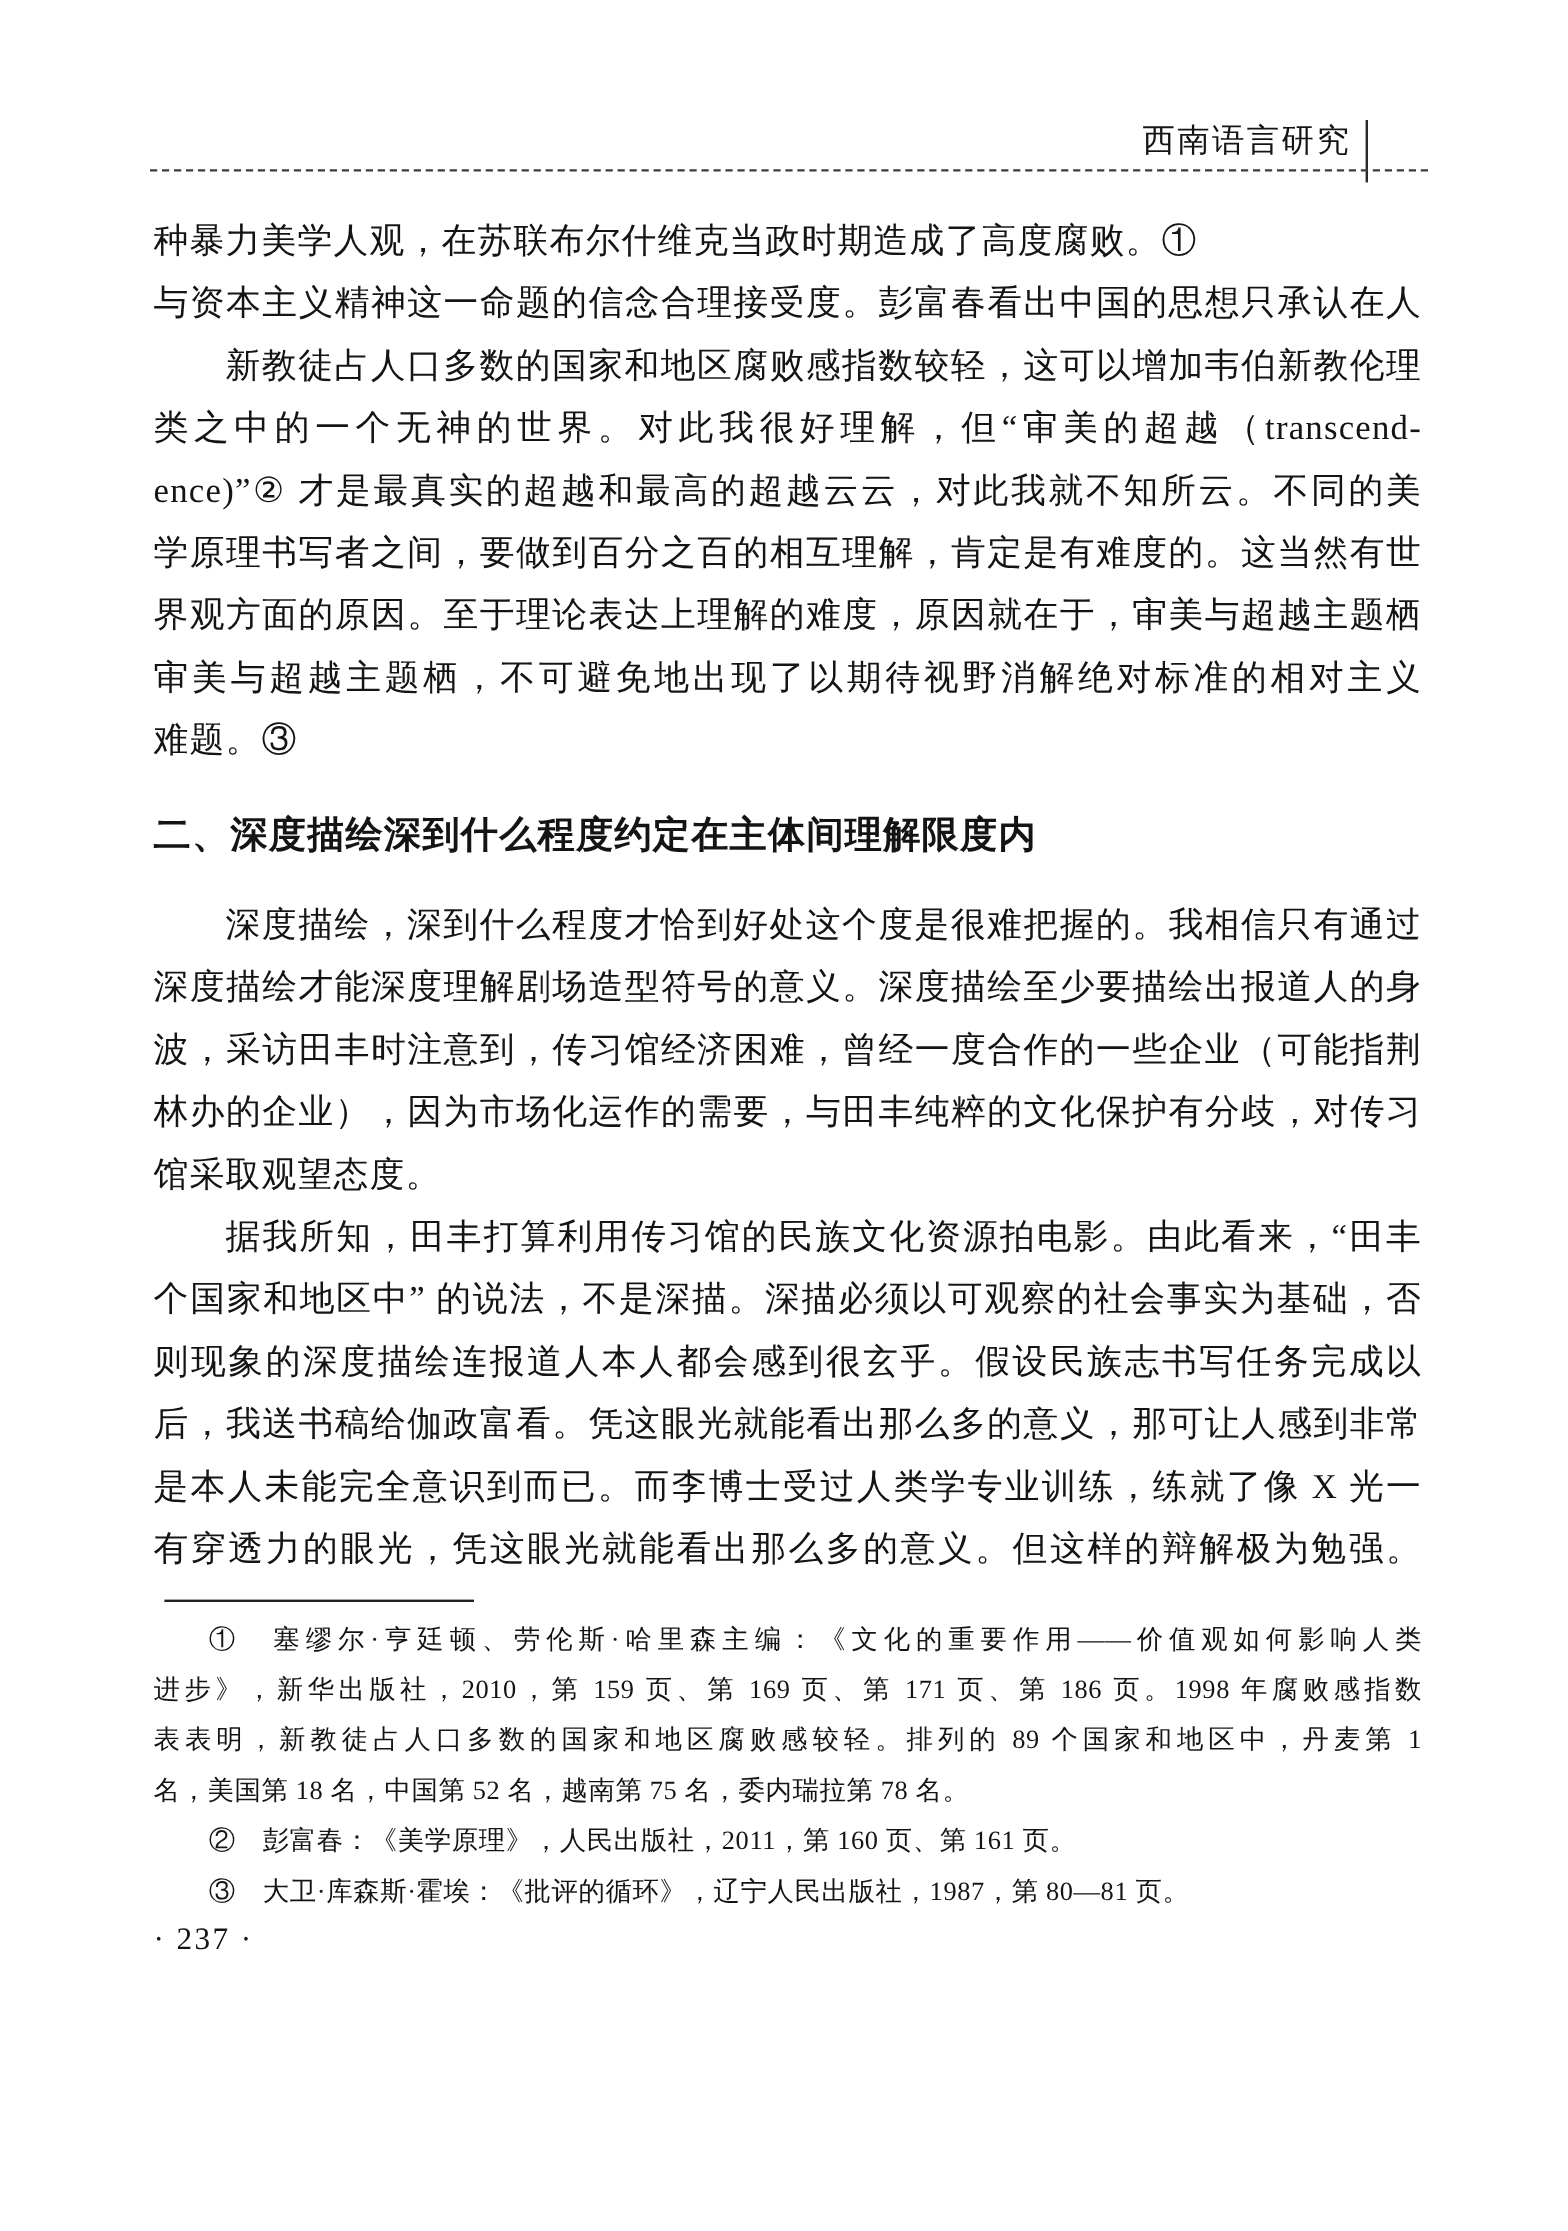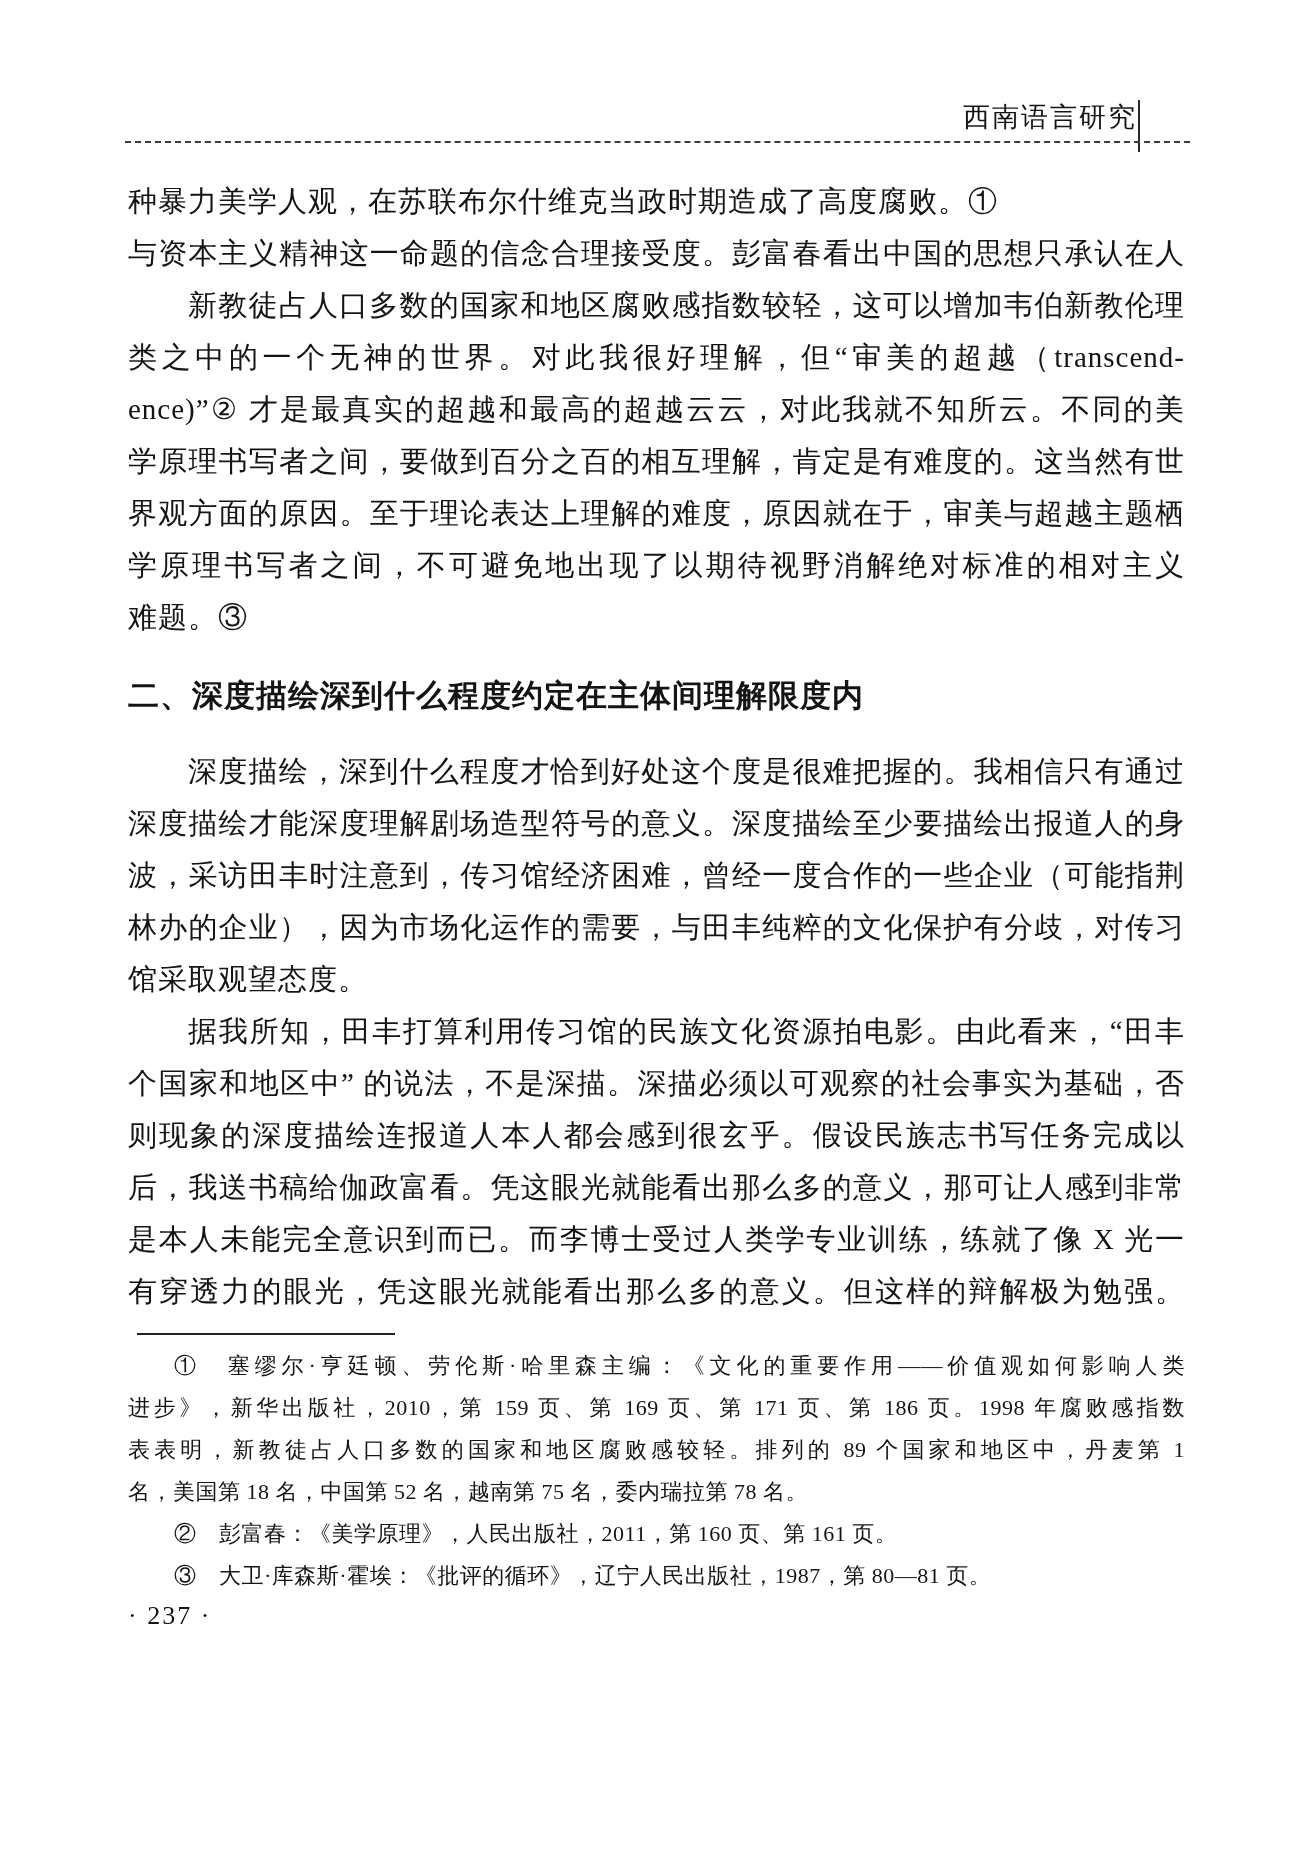--- a/index.html
+++ b/index.html
@@ -14,21 +14,21 @@
   }
   .content-col { margin:0 122px 0 128px; } 
 
   
   .header { position:relative; height:45px; margin:98px 117px 0 125px; }
   .header-rule {
     position:absolute; left:0; right:0; bottom:0; height:0;
     border-bottom:2px dashed #3c3c3c;
   }
   .header-title {
-    position:absolute; right:53px; bottom:8px;
+    position:absolute; right:64px; bottom:8px;
     font-size:27px; letter-spacing:2px; white-space:nowrap;
   }
   .header-bar {
     position:absolute; right:50px; bottom:-9px;
     width:2px; height:52px; background:#2a2a2a;
   }
 
   
   .body-block { margin-top:32px; }
   .bl {
@@ -85,21 +85,21 @@
 
     <div class="body-block">
       <div class="bl last">种暴力美学人观，在苏联布尔什维克当政时期造成了高度腐败。①</div>
 
       <div class="bl">与资本主义精神这一命题的信念合理接受度。彭富春看出中国的思想只承认在人</div>
       <div class="bl first">新教徒占人口多数的国家和地区腐败感指数较轻，这可以增加韦伯新教伦理</div>
       <div class="bl">类之中的一个无神的世界。对此我很好理解，但“审美的超越（transcend-</div>
       <div class="bl">ence)”② 才是最真实的超越和最高的超越云云，对此我就不知所云。不同的美</div>
       <div class="bl">学原理书写者之间，要做到百分之百的相互理解，肯定是有难度的。这当然有世</div>
       <div class="bl">界观方面的原因。至于理论表达上理解的难度，原因就在于，审美与超越主题栖</div>
-      <div class="bl">学原理书写者之间，不可避免地出现了以期待视野消解绝对标准的相对主义</div>
+      <div class="bl">审美与超越主题栖，不可避免地出现了以期待视野消解绝对标准的相对主义</div>
       <div class="bl last">难题。③</div>
     </div>
 
     <div class="section-heading">二、深度描绘深到什么程度约定在主体间理解限度内</div>
 
     <div>
       <div class="bl first">深度描绘，深到什么程度才恰到好处这个度是很难把握的。我相信只有通过</div>
       <div class="bl">深度描绘才能深度理解剧场造型符号的意义。深度描绘至少要描绘出报道人的身</div>
       <div class="bl">波，采访田丰时注意到，传习馆经济困难，曾经一度合作的一些企业（可能指荆</div>
       <div class="bl">林办的企业），因为市场化运作的需要，与田丰纯粹的文化保护有分歧，对传习</div>

